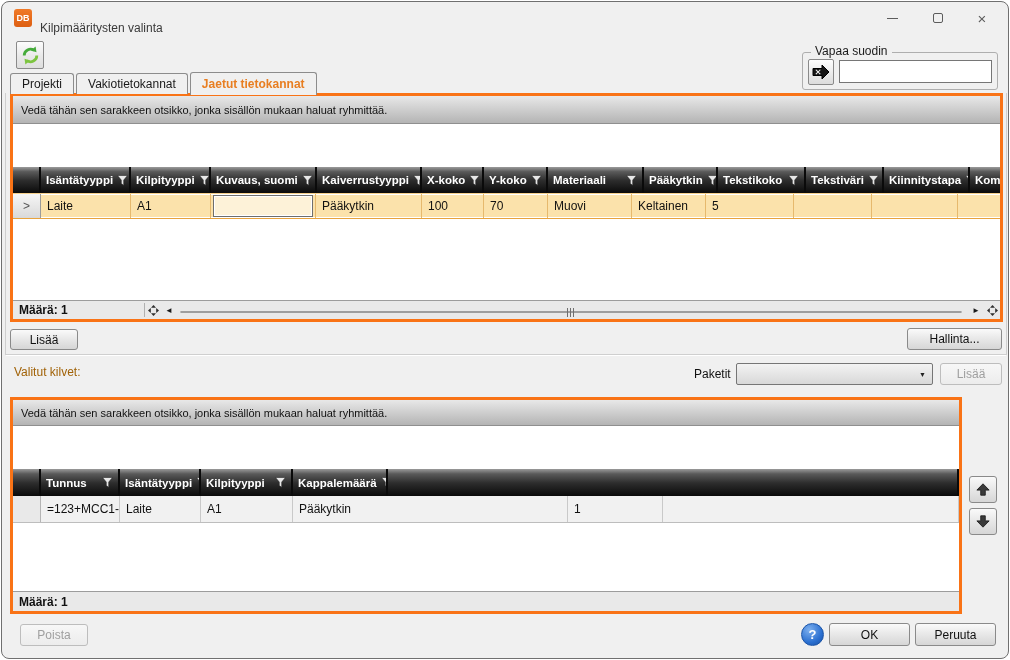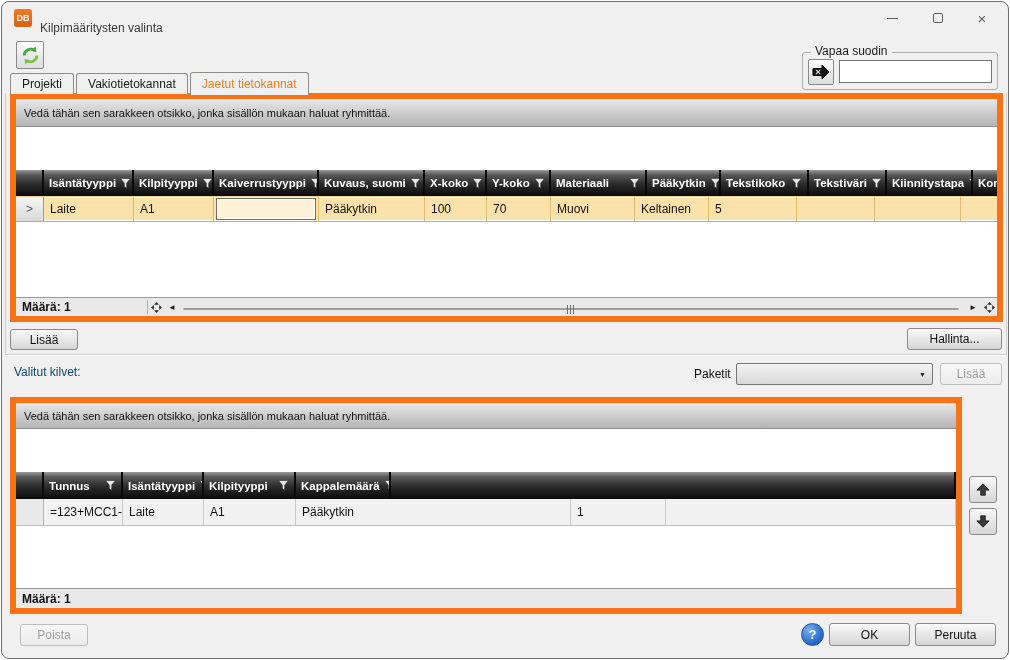--- a/index.html
+++ b/index.html
@@ -40,25 +40,25 @@
     background:linear-gradient(#fefefe,#dcdcdc); display:flex; align-items:center; justify-content:center;
   }
   .filter-input { position:absolute; left:36px; top:7px; width:153px; height:23px; border:1px solid #767676; background:#fff; font-size:12px; padding:0 4px; font-family:inherit; }
   
   .tabs { position:absolute; left:8px; top:69px; height:23px; display:flex; align-items:flex-end; z-index:5; }
   .tab {
     height:21px; padding:0 11px; margin-right:2px; font-size:12px; color:#1a1a1a;
     border:1px solid #8c8c8c; border-bottom:none; border-radius:3px 3px 0 0;
     background:#f0f0f0; display:flex; align-items:center;
   }
-  .tab.active { height:23px; color:#e87e21; margin-bottom:-1px; background:#f0f0f0; }
+  .tab.active { height:23px; color:#e87e21; margin-bottom:-1px; background:#f0f0f0;font-weight:bold; }
   .tab-page { position:absolute; left:3px; top:91px; width:1002px; height:262px; border:1px solid #cfcfcf; border-top:none; }
   .divider-hi { position:absolute; left:4px; top:353px; width:1000px; height:1px; background:#ffffff; }
   
-  .grid { position:absolute; background:#fff; border:6px solid #f97316; display:flex; flex-direction:column; overflow:hidden; }
+  .grid { position:absolute; background:#fff; border:3px solid #f97316; display:flex; flex-direction:column; overflow:hidden; }
   .grid1 { left:8px; top:91px; width:993px; height:229px; }
   .grid2 { left:8px; top:395px; width:952px; height:217px; }
   .groupby {
     flex:0 0 28px; background:linear-gradient(#e8e8e8,#b4b4b4); border-bottom:1px solid #8f8f8f;
     font-size:11px; color:#111; display:flex; align-items:center; padding-left:8px;
   }
   .grid2 .groupby { flex-basis:26px; }
   .hdr { display:flex; flex:0 0 26px; background:#0a0a0a; overflow:hidden;margin-top:43px; }
   .grid2 .hdr { flex-basis:27px; }
   .hcell {
@@ -113,21 +113,21 @@
   .btn.disabled { color:#9f9f9f; border-color:#bdbdbd; background:linear-gradient(#f7f7f7,#ececec); }
   .btn-lisaa1 { left:8px; top:327px; width:68px; height:21px; }
   .btn-hallinta { left:905px; top:326px; width:95px; height:22px; }
   .btn-lisaa2 { left:938px; top:361px; width:62px; height:22px; }
   .btn-poista { left:18px; top:622px; width:68px; height:22px; }
   .btn-ok { left:827px; top:621px; width:81px; height:23px; }
   .btn-peruuta { left:913px; top:621px; width:81px; height:23px; }
   .btn-up { left:967px; top:474px; width:28px; height:27px; }
   .btn-down { left:967px; top:506px; width:28px; height:27px; }
   
-  .lbl-valitut { position:absolute; left:12px; top:363px; font-size:12px; color:#0c4a6e; }
+  .lbl-valitut { position:absolute; left:12px; top:363px; font-size:12px; color:#a16207; }
   .lbl-paketit { position:absolute; left:692px; top:365px; font-size:12px; color:#111; }
   .paketit-select {
     position:absolute; left:734px; top:361px; width:197px; height:22px; border:1px solid #767676; border-radius:2px;
     background:linear-gradient(#f3f3f3,#d8d8d8); display:flex; align-items:center; justify-content:space-between; padding:0 6px;
     font-size:12px;
   }
   .dd-arrow { font-size:7px; color:#222; }
   .help {
     position:absolute; left:799px; top:621px; width:23px; height:23px; border-radius:50%;
     background:radial-gradient(circle at 35% 28%,#7db0ef,#2a6fd0 62%,#1b4f9e); border:1px solid #1c55a8;
@@ -190,28 +190,28 @@
           <svg class="funnel" width="11" height="11" viewBox="0 0 11 11">
             <path d="M0.5 0.5 h10 l-3.8 4.6 v5.2 l-2.4-1.7 v-3.5 z" fill="#e8e8e8" stroke="#2a2a2a" stroke-width="0.6"></path>
           </svg>
         </div>
       <div class="hcell" style="width:80px">
           <span>Kilpityyppi</span>
           <svg class="funnel" width="11" height="11" viewBox="0 0 11 11">
             <path d="M0.5 0.5 h10 l-3.8 4.6 v5.2 l-2.4-1.7 v-3.5 z" fill="#e8e8e8" stroke="#2a2a2a" stroke-width="0.6"></path>
           </svg>
         </div>
+      <div class="hcell" style="width:106px">
+          <span>Kuvaus, suomi</span>
+          <svg class="funnel" width="11" height="11" viewBox="0 0 11 11">
+            <path d="M0.5 0.5 h10 l-3.8 4.6 v5.2 l-2.4-1.7 v-3.5 z" fill="#e8e8e8" stroke="#2a2a2a" stroke-width="0.6"></path>
+          </svg>
+        </div>
       <div class="hcell" style="width:105px">
           <span>Kaiverrustyyppi</span>
-          <svg class="funnel" width="11" height="11" viewBox="0 0 11 11">
-            <path d="M0.5 0.5 h10 l-3.8 4.6 v5.2 l-2.4-1.7 v-3.5 z" fill="#e8e8e8" stroke="#2a2a2a" stroke-width="0.6"></path>
-          </svg>
-        </div>
-      <div class="hcell" style="width:106px">
-          <span>Kuvaus, suomi</span>
           <svg class="funnel" width="11" height="11" viewBox="0 0 11 11">
             <path d="M0.5 0.5 h10 l-3.8 4.6 v5.2 l-2.4-1.7 v-3.5 z" fill="#e8e8e8" stroke="#2a2a2a" stroke-width="0.6"></path>
           </svg>
         </div>
       <div class="hcell" style="width:62px">
           <span>X-koko</span>
           <svg class="funnel" width="11" height="11" viewBox="0 0 11 11">
             <path d="M0.5 0.5 h10 l-3.8 4.6 v5.2 l-2.4-1.7 v-3.5 z" fill="#e8e8e8" stroke="#2a2a2a" stroke-width="0.6"></path>
           </svg>
         </div>

